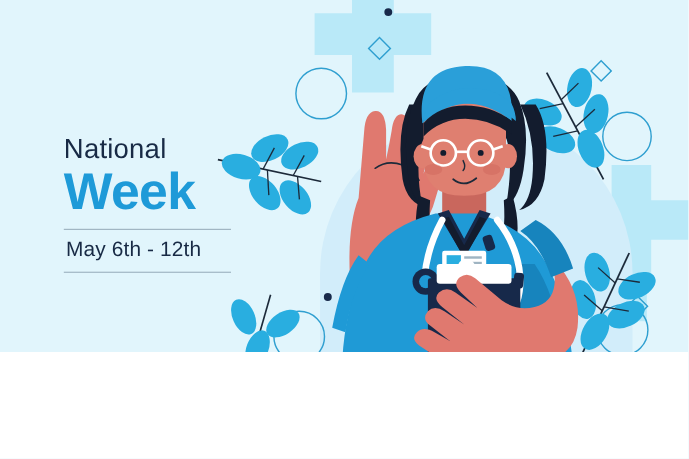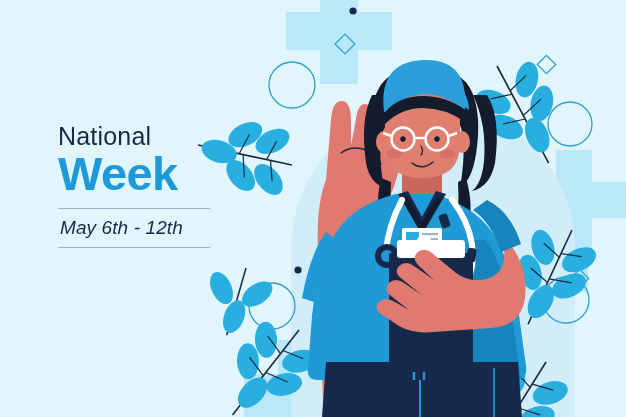--- a/index.html
+++ b/index.html
@@ -3,21 +3,21 @@
 <meta charset="utf-8">
 <style>
   html, body {
     margin: 0;
     padding: 0;
     background: #ffffff;
   }
   #poster {
     position: relative;
     width: 626px;
-    height: 417px;
+    height: 320px;
     overflow: hidden;
     font-family: "Liberation Sans", sans-serif;
     background: #e1f5fc;
   }
   #poster svg.layer {
     position: absolute;
     left: 0;
     top: 0;
     width: 626px;
     height: 417px;
@@ -59,21 +59,20 @@
   }
   .t-date {
     font-family: "Liberation Sans", sans-serif;
     font-size: 19px;
     font-weight: 400;
     color: #182a45;
     letter-spacing: 0.1px;
     line-height: 1;
     margin: 9px 0 10px 2px;
     white-space: nowrap;
-    font-style: italic;
   }
   .rule-bottom { width: 152px; margin: 0; }
 </style>
 </head>
 <body>
 
 <div id="poster">
 
   <svg class="layer" viewBox="0 0 626 417">
     <defs>

